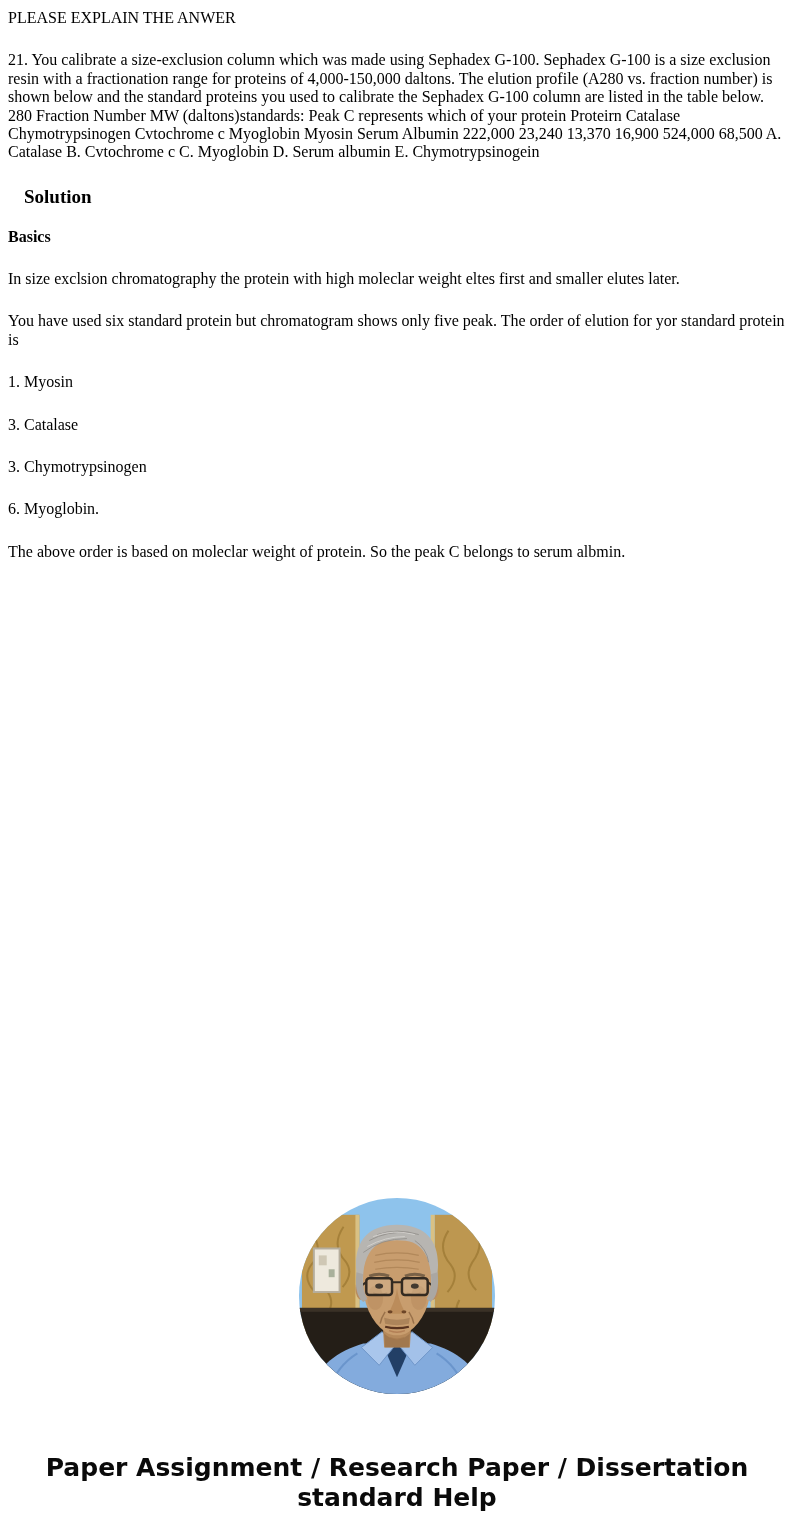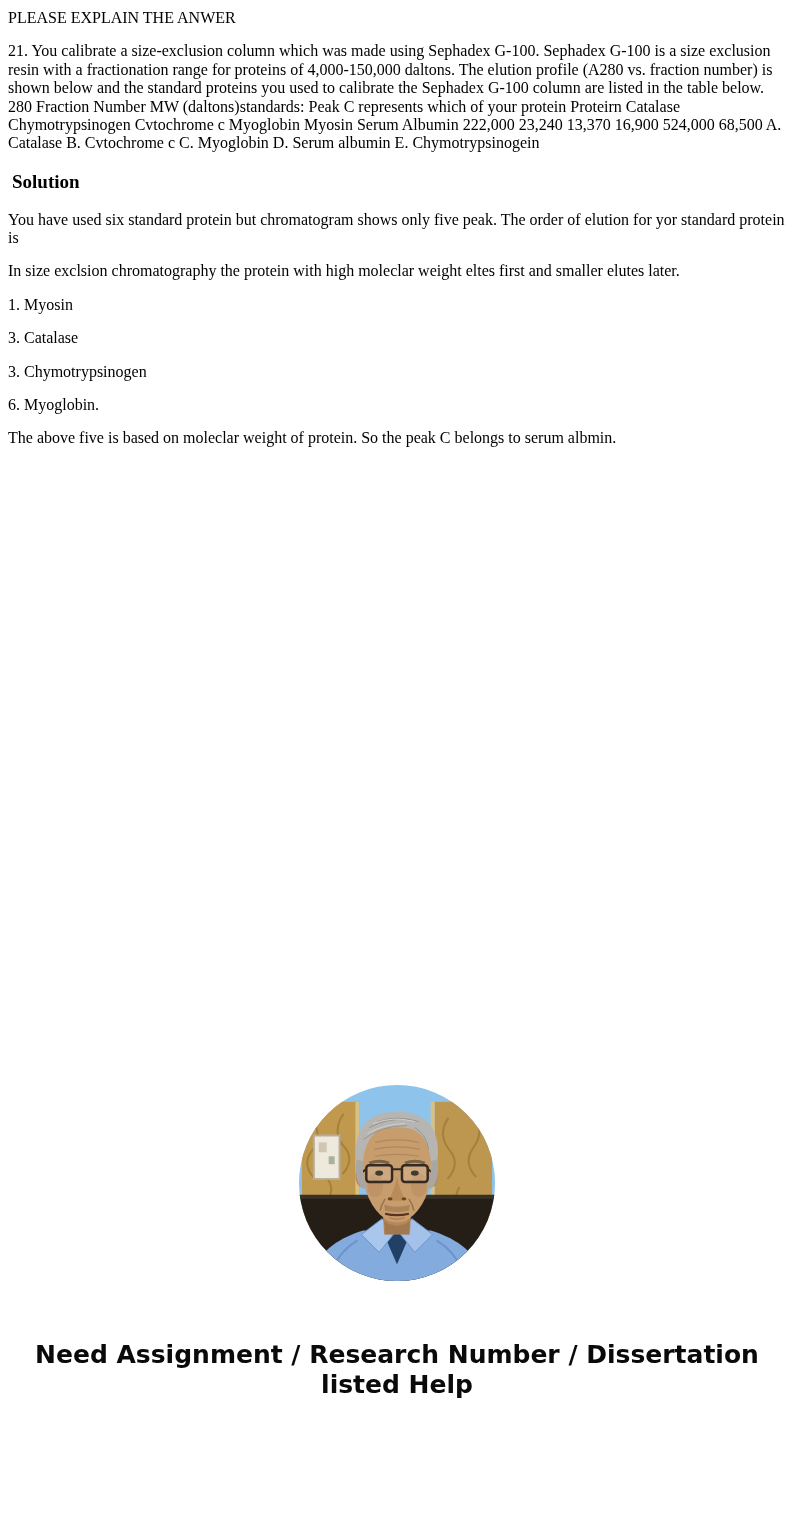--- a/index.html
+++ b/index.html
@@ -6,27 +6,27 @@
     background: #ffffff;
     color: #000000;
   }
   body {
     margin: 8px;
     width: 778px;
     font-family: "Liberation Serif", "DejaVu Serif", serif;
     font-size: 16px;
     line-height: 1.15;
   }
-  p { margin: 15px 0; }
+  p { margin: 24px 0; }
   p.first-line { margin-top: 1px; }
   h3.solution-heading {
     font-size: 19px;
     font-weight: bold;
     line-height: 1.15;
-    margin: 18px 4px;
+    margin: 18px 16px;
   }
   h4.basics-heading {
     font-size: 16px;
     font-weight: bold;
     line-height: 1.15;
     margin: 20px 0 15px 0;
   }
   .avatar-row {
     margin-top: 636px;
     display: flex;
@@ -51,31 +51,32 @@
 <body>
 
 <div>
 
   <p class="first-line">PLEASE EXPLAIN THE ANWER</p>
 
   <p>21. You calibrate a size-exclusion column which was made using Sephadex G-100. Sephadex G-100 is a size exclusion resin with a fractionation range for proteins of 4,000-150,000 daltons. The elution profile (A280 vs. fraction number) is shown below and the standard proteins you used to calibrate the Sephadex G-100 column are listed in the table below. 280 Fraction Number MW (daltons)standards: Peak C represents which of your protein Proteirn Catalase Chymotrypsinogen Cvtochrome c Myoglobin Myosin Serum Albumin 222,000 23,240 13,370 16,900 524,000 68,500 A. Catalase B. Cvtochrome c C. Myoglobin D. Serum albumin E. Chymotrypsinogein</p>
 
   <h3 class="solution-heading">Solution</h3>
 
+  <h4 class="basics-heading">Basics</h4>
+
+  <p>In size exclsion chromatography the protein with high moleclar weight eltes first and smaller elutes later.</p>
 
   <p>You have used six standard protein but chromatogram shows only five peak. The order of elution for yor standard protein is</p>
-
-  <p>In size exclsion chromatography the protein with high moleclar weight eltes first and smaller elutes later.</p>
 
   <p>1. Myosin</p>
   <p>3. Catalase</p>
   <p>3. Chymotrypsinogen</p>
   <p>6. Myoglobin.</p>
 
-  <p>The above five is based on moleclar weight of protein. So the peak C belongs to serum albmin.</p>
+  <p>The above order is based on moleclar weight of protein. So the peak C belongs to serum albmin.</p>
 
   <div class="avatar-row">
     <svg class="avatar-svg" viewBox="0 0 200 200" xmlns="http://www.w3.org/2000/svg" role="img">
       <defs>
         <clipPath id="avclip">
             <circle cx="100" cy="100" r="99"></circle>
           </clipPath>
       </defs>
       <g clip-path="url(#avclip)">
 
@@ -169,17 +170,17 @@
           <g stroke="#d4d2ce" stroke-width="1" fill="none" opacity="0.9">
             <path d="M76,40 Q96,32 118,38"></path>
             <path d="M70,50 Q88,40 108,40"></path>
           </g>
         </g>
       </g>
     </svg>
   </div>
 
   <div class="footer">
-    <div>Need Assignment / Research Number / Dissertation</div>
-    <div>listed Help</div>
+    <div>Paper Assignment / Research Paper / Dissertation</div>
+    <div>standard Help</div>
   </div>
 
 </div>
 
 </body></html>

